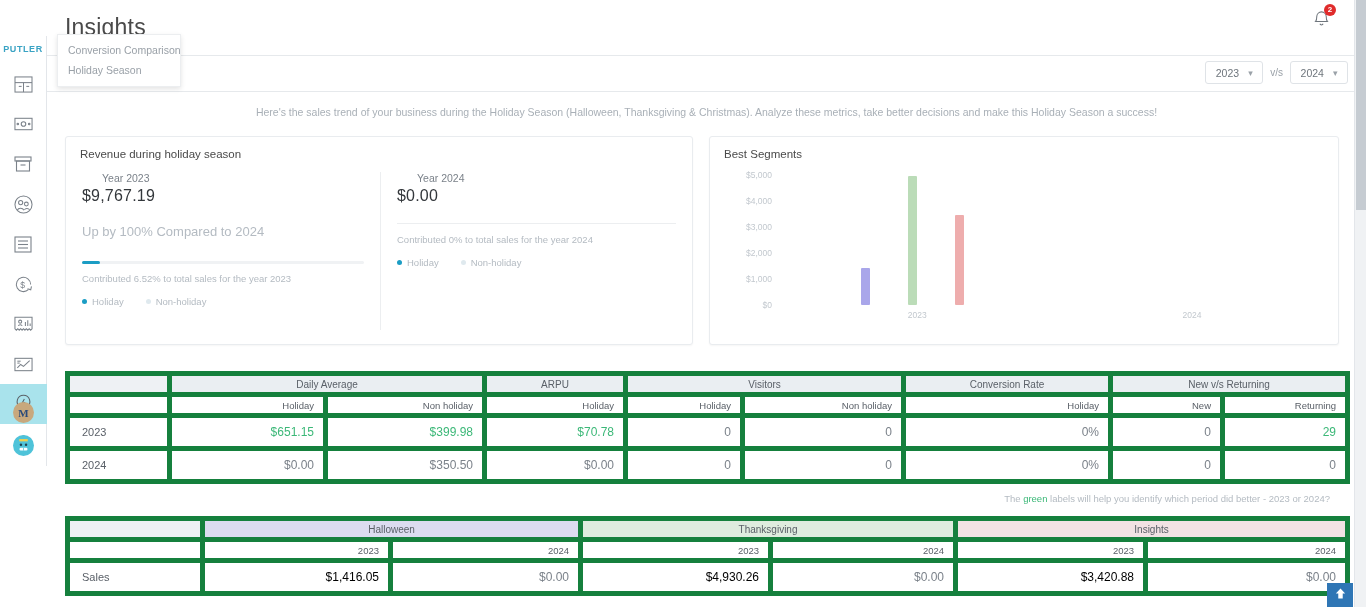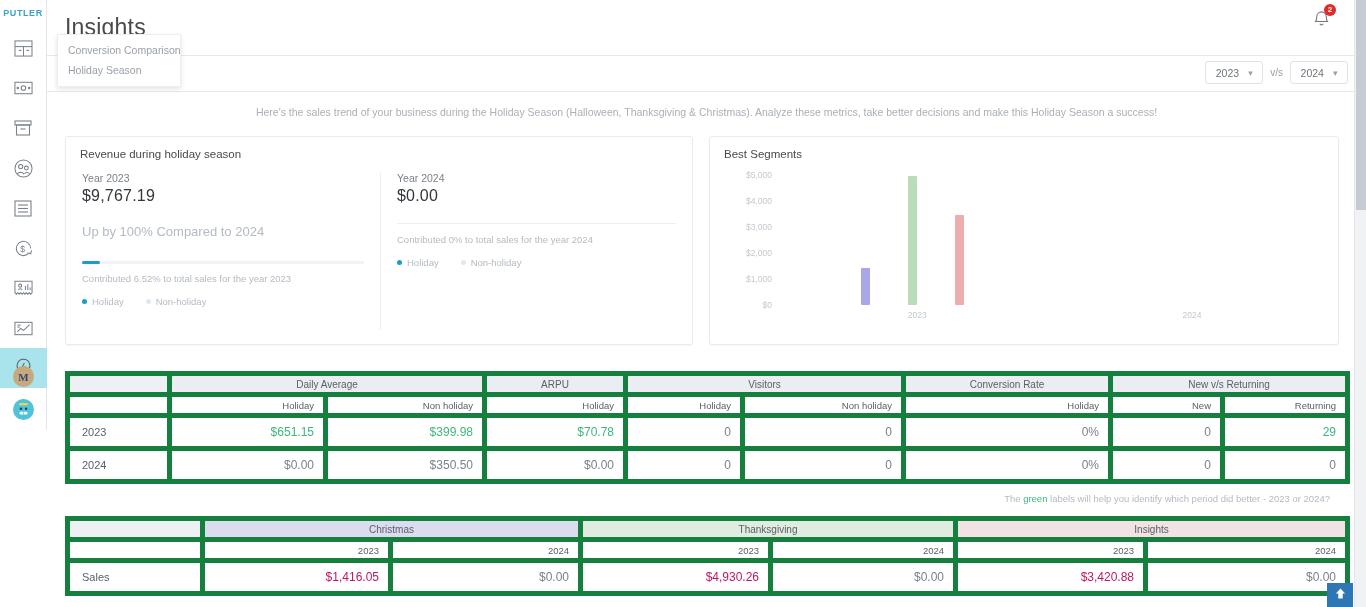--- a/index.html
+++ b/index.html
@@ -13,20 +13,21 @@
   .app { position: relative; width: 1366px; height: 607px; display: flex; }
 
   
   .sidebar {
     width: 47px; height: 430px;
     background: #ffffff;
     border-right: 1px solid #e3e6ea;
     display: flex; flex-direction: column; align-items: center;
     flex: 0 0 47px;
     position: relative;
+    margin-top: 36px;
   }
   .brand {
     font-size: 9px; letter-spacing: .6px; font-weight: bold;
     color: #3aa3c4; margin-top: 8px; margin-bottom: 10px;
   }
   .nav-item {
     width: 47px; height: 40px;
     display: flex; align-items: center; justify-content: center;
     cursor: pointer;
   }
@@ -117,21 +118,21 @@
   .card.left { width: 628px; }
   .card.right { width: 630px; }
   .card-title {
     font-size: 11.5px; color: #4a4a4a; padding: 11px 14px 0 14px; font-weight: normal;
   }
 
   .rev-split { display: flex; padding: 12px 0 0 0; height: 170px; }
   .rev-col { padding: 0 16px; position: relative; }
   .rev-col.c1 { width: 315px; }
   .rev-col.c2 { width: 313px; border-left: 1px solid #eceef0; }
-  .rev-year { font-size: 10.5px; color: #7b828a; margin-bottom: 3px; }
+  .rev-year { font-size: 10.5px; color: #7b828a; margin-bottom: 3px; margin-left: 20px; }
   .rev-amount { font-size: 16px; color: #33373b; font-weight: normal; letter-spacing: .2px; }
   .rev-note { font-size: 13px; color: #b4bbc2; margin-top: 19px; }
   .progress {
     height: 3px; background: #f0f2f4; margin: 22px 0 9px 0; position: relative; border-radius: 2px;
   }
   .progress .fill { position: absolute; left: 0; top: 0; height: 3px; background: #1b9dc4; border-radius: 2px; }
   .rev-contrib { font-size: 9.5px; color: #b4bbc2; }
   .legend { display: flex; gap: 22px; margin-top: 12px; }
   .legend-item { display: flex; align-items: center; gap: 5px; font-size: 9.5px; color: #b4bbc2; }
   .dot { width: 5px; height: 5px; border-radius: 50%; }
@@ -164,21 +165,21 @@
     background: #fff; color: #5a6068; font-size: 9.5px;
     height: 21px; text-align: right; padding: 0 9px;
   }
   .sub-head th.leftalign { text-align: left; }
   .data-row td {
     height: 33px; font-size: 12px; color: #7b828a;
     text-align: right; padding: 0 9px; background: #fff;
   }
   .data-row td.rowlabel { text-align: left; color: #5a6068; font-size: 11px; padding-left: 12px; }
   .data-row td.green { color: #3cb878; }
-  .data-row td.blue { color: #be185d; }
+  .data-row td.blue { color: #000000; }
 
   .hint {
     text-align: right; font-size: 9.5px; color: #b4bbc2;
     padding: 9px 36px 0 0;
   }
   .hint .g { color: #3cb878; }
 
   
   .tbl2-wrap { padding: 12px 18px 0 18px; }
   .hw { background: #dcdcf0 !important; }
@@ -520,21 +521,21 @@
             <col style="width:188px">
             <col style="width:190px">
           <col style="width:190px">
             <col style="width:185px">
             <col style="width:190px">
             <col style="width:202px">
         </colgroup>
         <thead>
           <tr class="grp-head" id="h-grp">
               <th colspan="1" class="blank"></th>
-              <th colspan="2" class="hw">Christmas</th>
+              <th colspan="2" class="hw">Halloween</th>
               <th colspan="2" class="tg">Thanksgiving</th>
               <th colspan="2" class="xm">Insights</th>
             </tr>
           <tr class="sub-head" id="h-sub">
               <th class="leftalign"></th>
               <th>2023</th>
               <th>2024</th>
               <th>2023</th>
               <th>2024</th>
               <th>2023</th>

